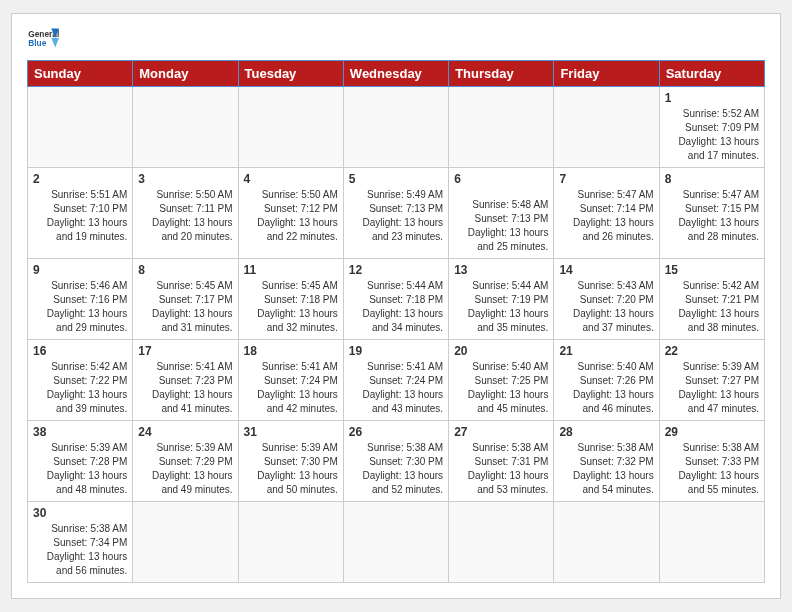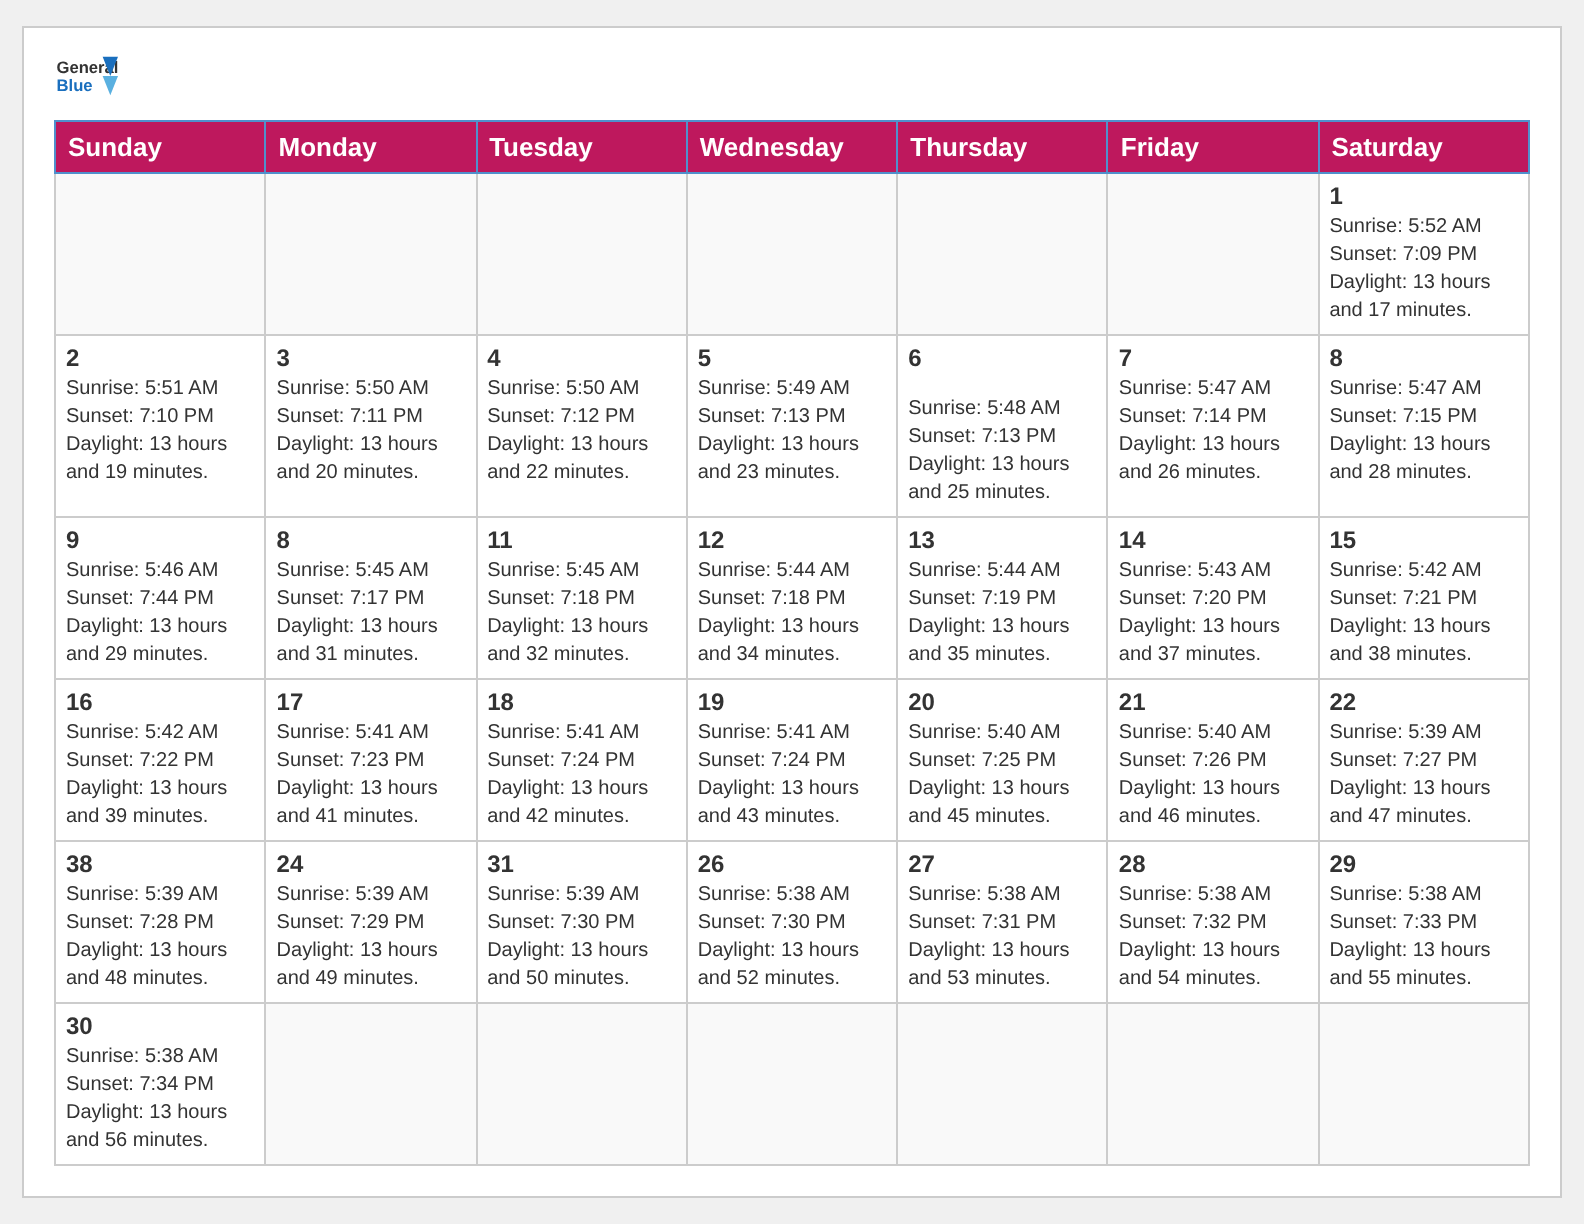--- a/index.html
+++ b/index.html
@@ -45,21 +45,21 @@
     .location-title {
       font-size: 15px;
       color: #444;
     }
     .calendar-grid {
       width: 100%;
       border-collapse: collapse;
       border: 1px solid #bbb;
     }
     .calendar-grid th {
-      background: #be185d;
+      background: #b91c1c;
       color: white;
       text-align: left;
       padding: 5px 6px;
       font-size: 13px;
       font-weight: bold;
       border: 1px solid #5090cc;
     }
     .calendar-grid td {
       vertical-align: top;
       padding: 4px 5px;
@@ -76,20 +76,21 @@
     .day-number {
       font-size: 12px;
       font-weight: bold;
       display: block;
       margin-bottom: 2px;
     }
     .day-info {
       font-size: 10px;
       line-height: 1.4;
       color: #333;
+      text-align: right;
     }
   </style>
 </head>
 <body>
 
 <div class="calendar-container">
   <div class="header">
     <div class="logo">
       <svg class="logo-icon" viewBox="0 0 50 40" xmlns="http://www.w3.org/2000/svg">
         <text x="2" y="18" font-size="13" fill="#333" font-family="Arial" font-weight="bold">General</text>
@@ -178,21 +179,21 @@
             <div class="day-info" style="white-space: pre-line;">Sunrise: 5:47 AM
 Sunset: 7:15 PM
 Daylight: 13 hours
 and 28 minutes.</div>
           </td>
         </tr>
         <tr>
           <td>
             <span class="day-number">9</span>
             <div class="day-info" style="white-space: pre-line;">Sunrise: 5:46 AM
-Sunset: 7:44 PM
+Sunset: 7:16 PM
 Daylight: 13 hours
 and 29 minutes.</div>
           </td>
           <td>
             <span class="day-number">8</span>
             <div class="day-info" style="white-space: pre-line;">Sunrise: 5:45 AM
 Sunset: 7:17 PM
 Daylight: 13 hours
 and 31 minutes.</div>
           </td>

